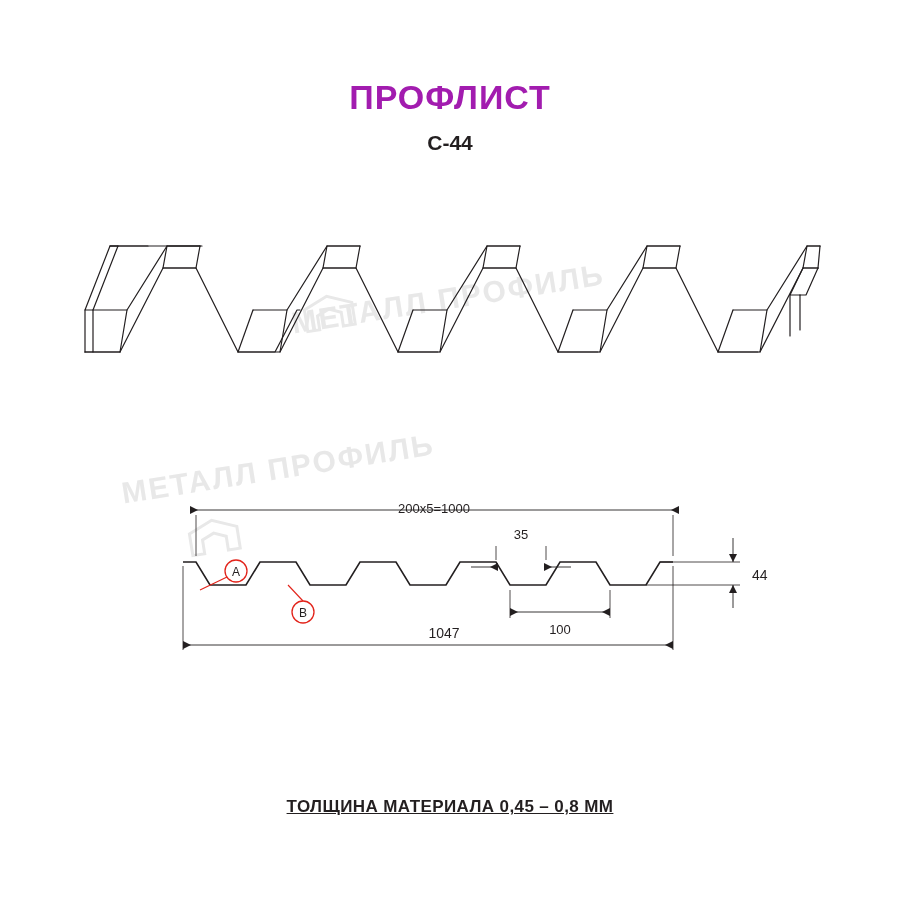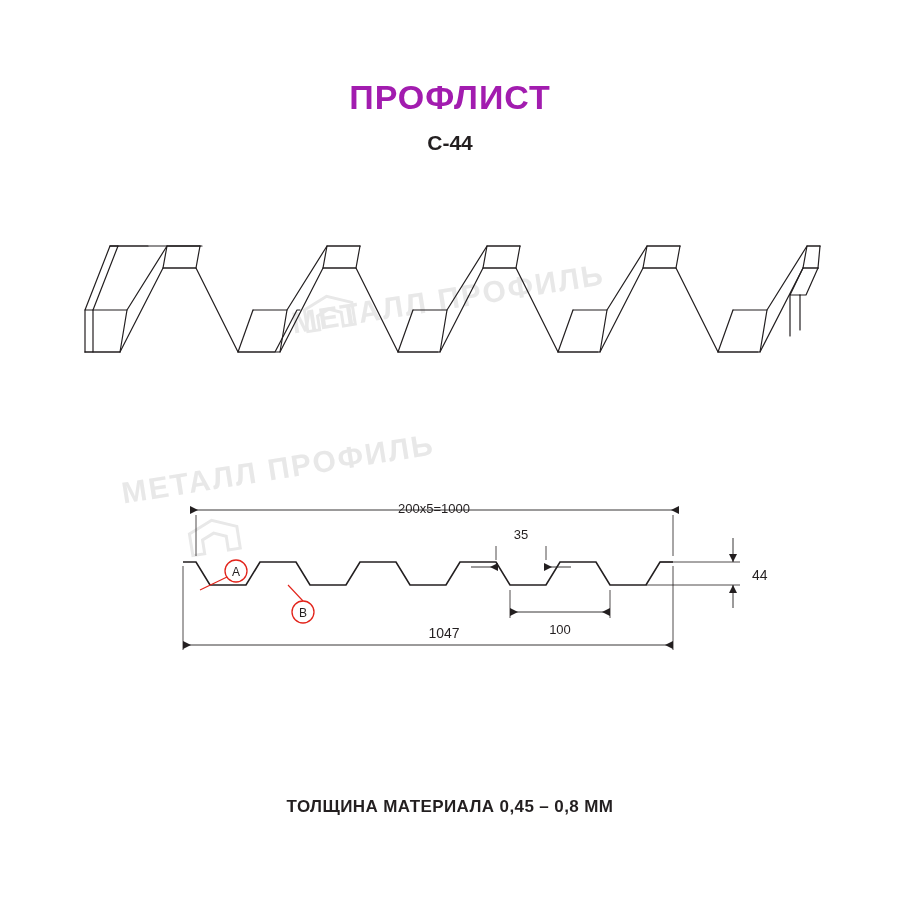--- a/index.html
+++ b/index.html
@@ -43,20 +43,21 @@
   .footer-note {
     position: absolute;
     top: 797px;
     left: 0;
     width: 900px;
     text-align: center;
     font-size: 17px;
     font-weight: bold;
     letter-spacing: 0.4px;
     color: #231f20;
+    text-decoration: underline;
   }
   .art {
     position: absolute;
     top: 0;
     left: 0;
   }
   .wm {
     position: absolute;
     pointer-events: none;
     user-select: none;

